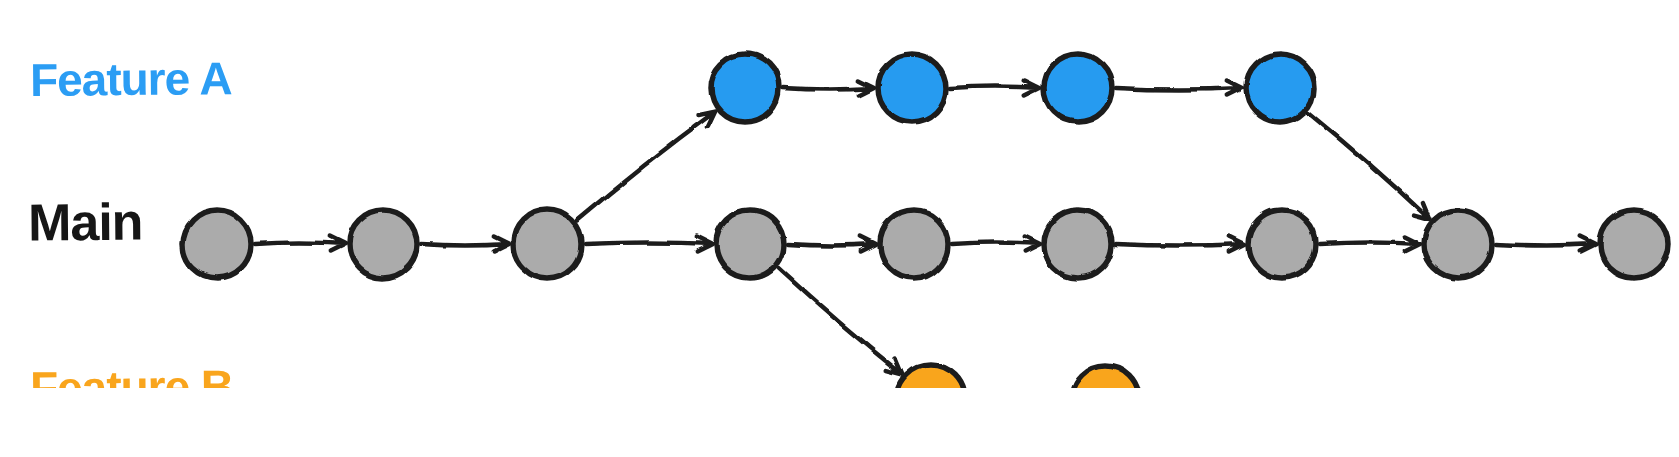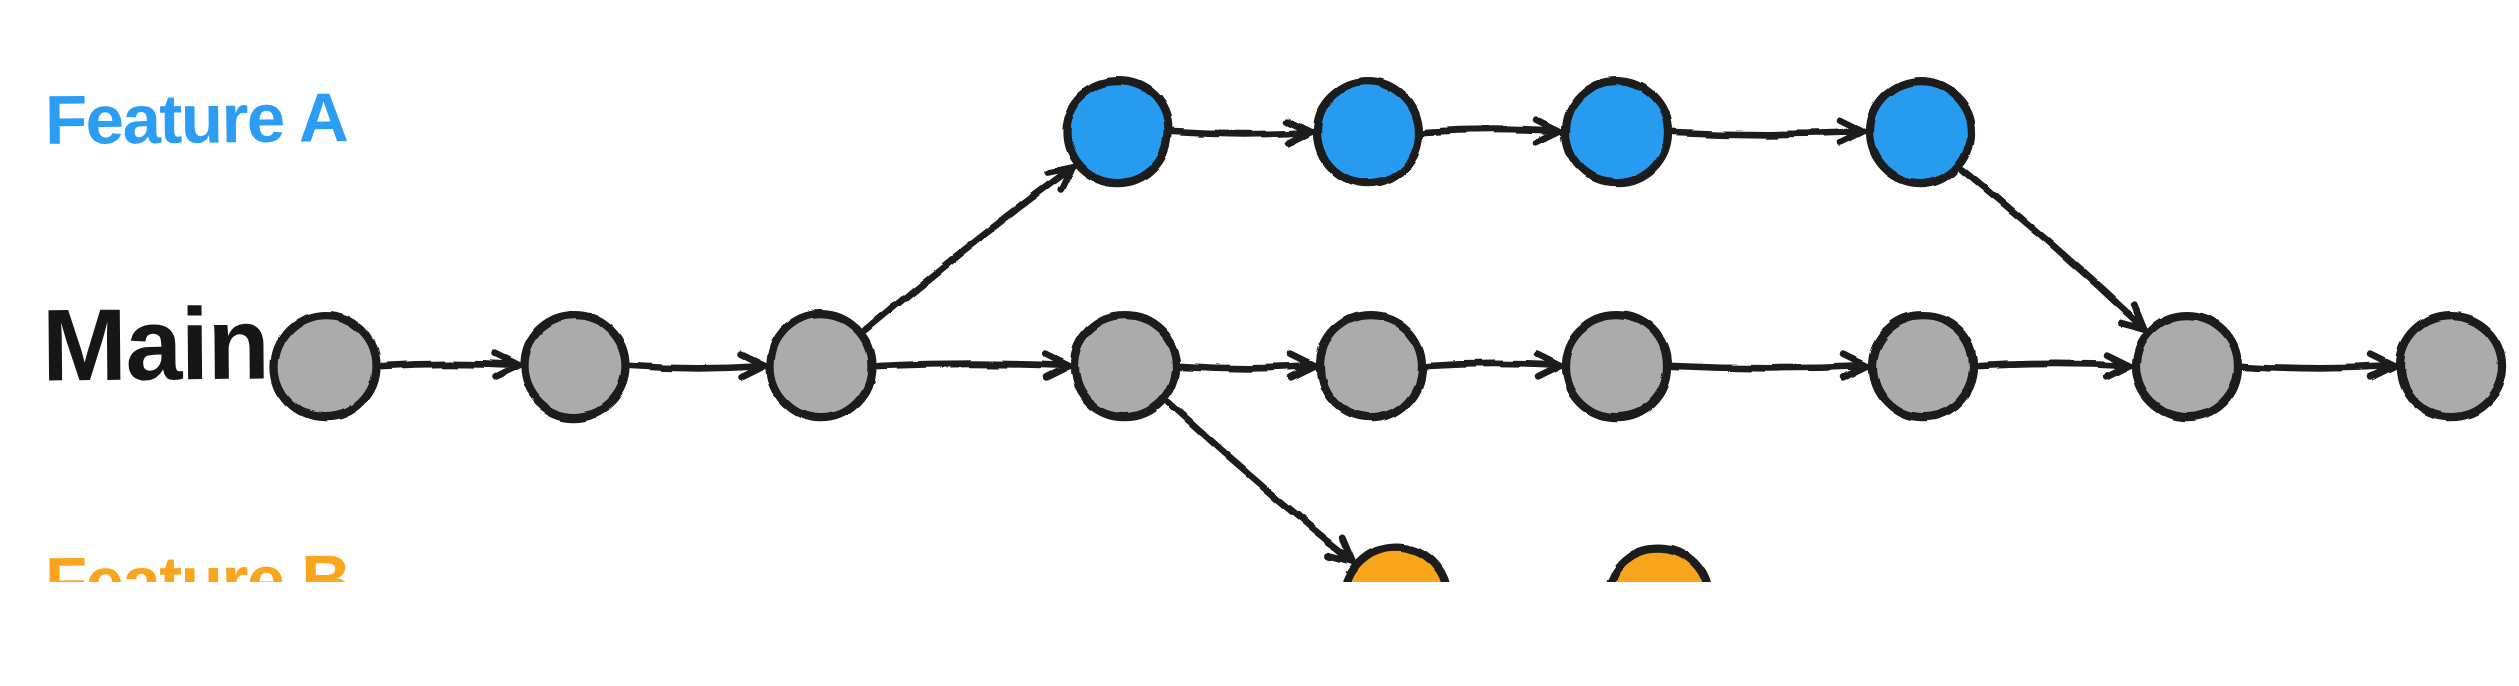--- a/index.html
+++ b/index.html
@@ -72,16 +72,16 @@
         <circle cx="745" cy="88" r="34" fill="#269bf0" stroke="#1b1b1b" stroke-width="5.5"></circle>
         <circle cx="912" cy="88" r="34" fill="#269bf0" stroke="#1b1b1b" stroke-width="5.5"></circle>
         <circle cx="1078" cy="88" r="34" fill="#269bf0" stroke="#1b1b1b" stroke-width="5.5"></circle>
         <circle cx="1280" cy="88" r="34" fill="#269bf0" stroke="#1b1b1b" stroke-width="5.5"></circle>
         <circle cx="931" cy="399" r="34" fill="#f9a51d" stroke="#1b1b1b" stroke-width="5.5"></circle>
         <circle cx="1106" cy="399" r="34" fill="#f9a51d" stroke="#1b1b1b" stroke-width="5.5"></circle>
       </g>
   </svg>
 
   <div class="branch-label" style="left: 30px; top: 56px; color: rgb(43, 157, 244); font-size: 46px;">Feature A</div>
-  <div class="branch-label" style="left: 28px; top: 196px; color: rgb(22, 22, 22); font-size: 68px;">Main</div>
+  <div class="branch-label" style="left: 28px; top: 196px; color: rgb(22, 22, 22); font-size: 52px;">Main</div>
   <div class="branch-label" style="left: 30px; top: 364px; color: rgb(249, 165, 29); font-size: 46px;">Feature B</div>
 
 </div>
 
 </body></html>

